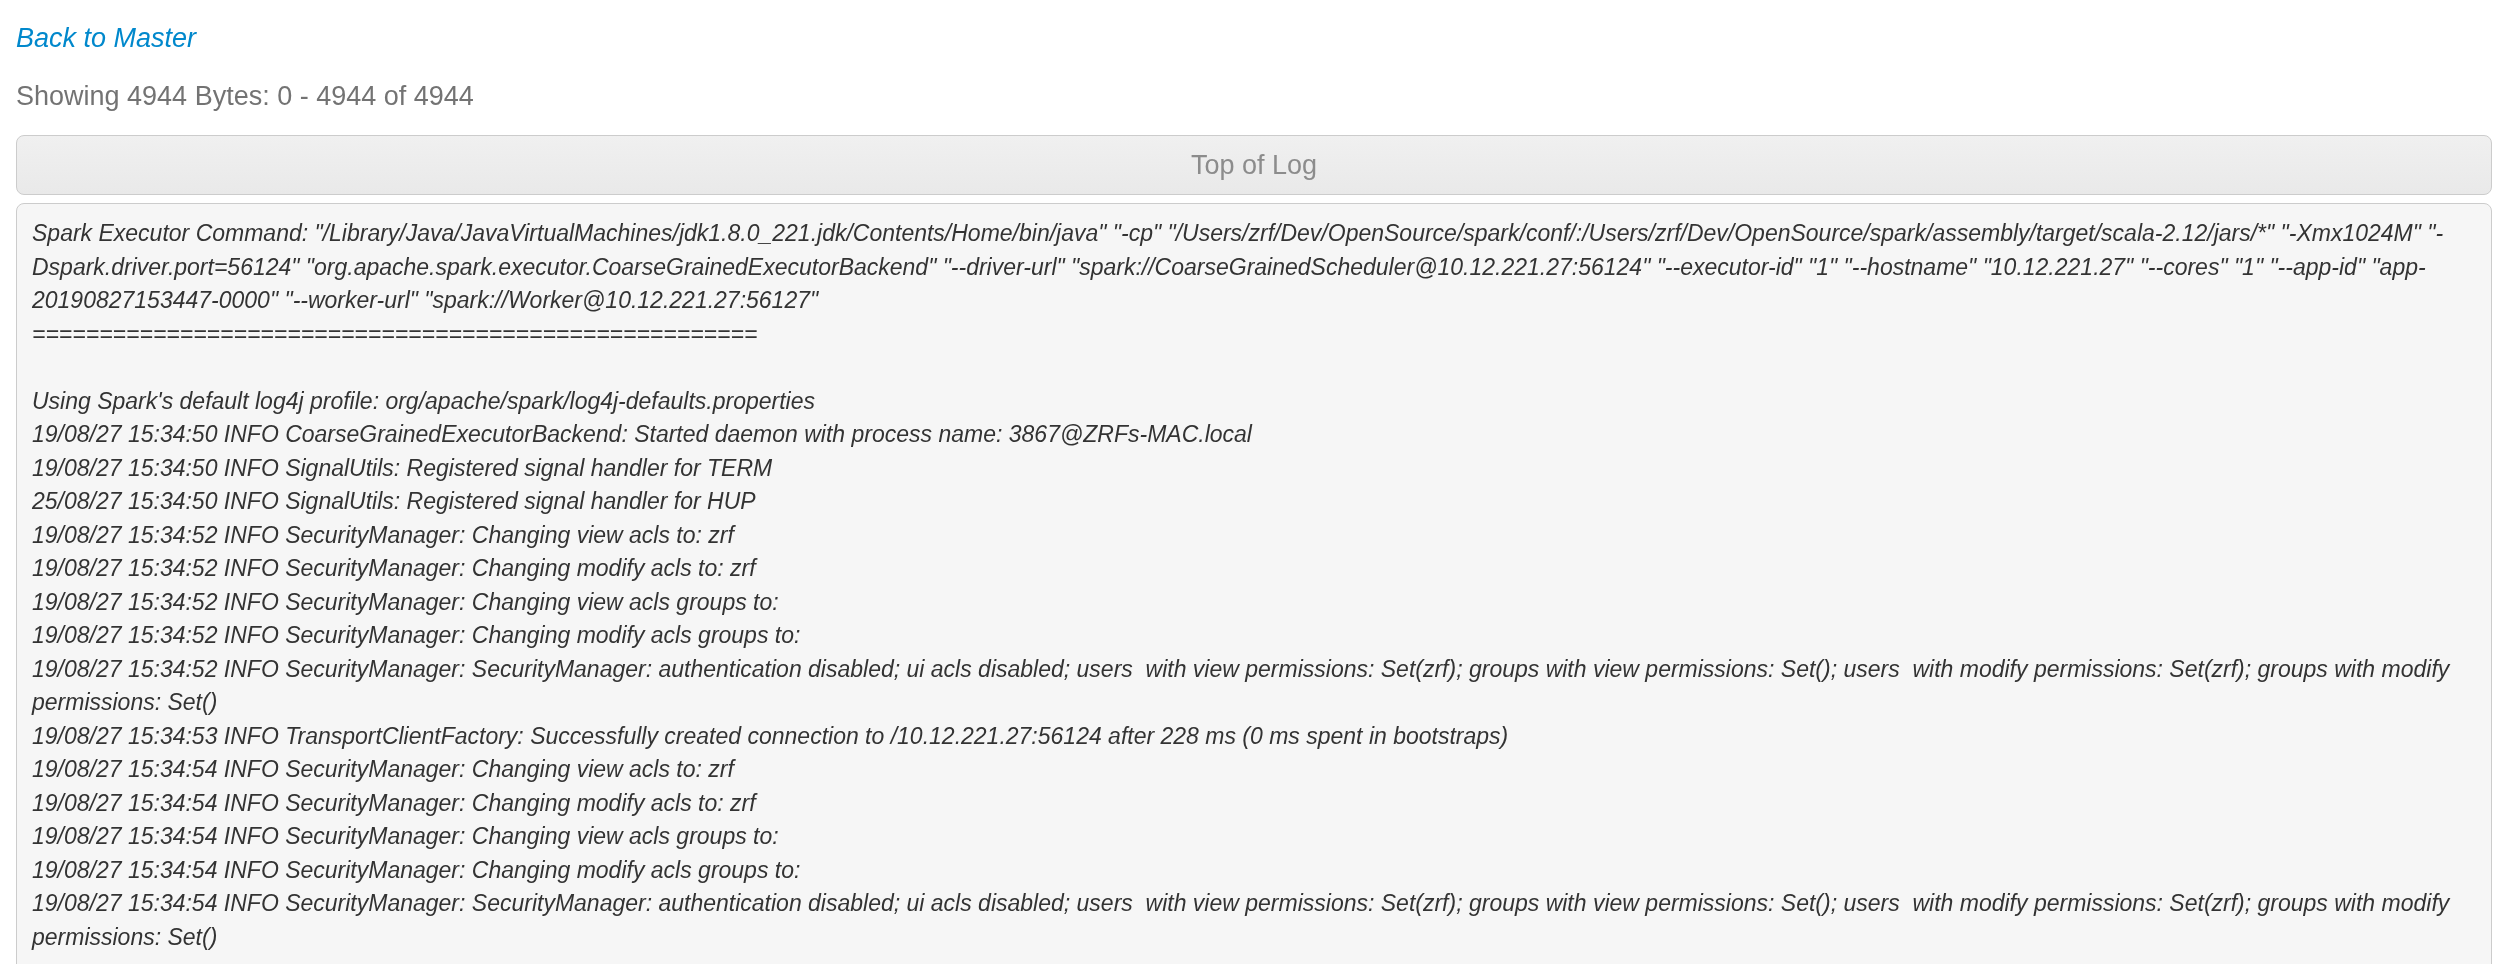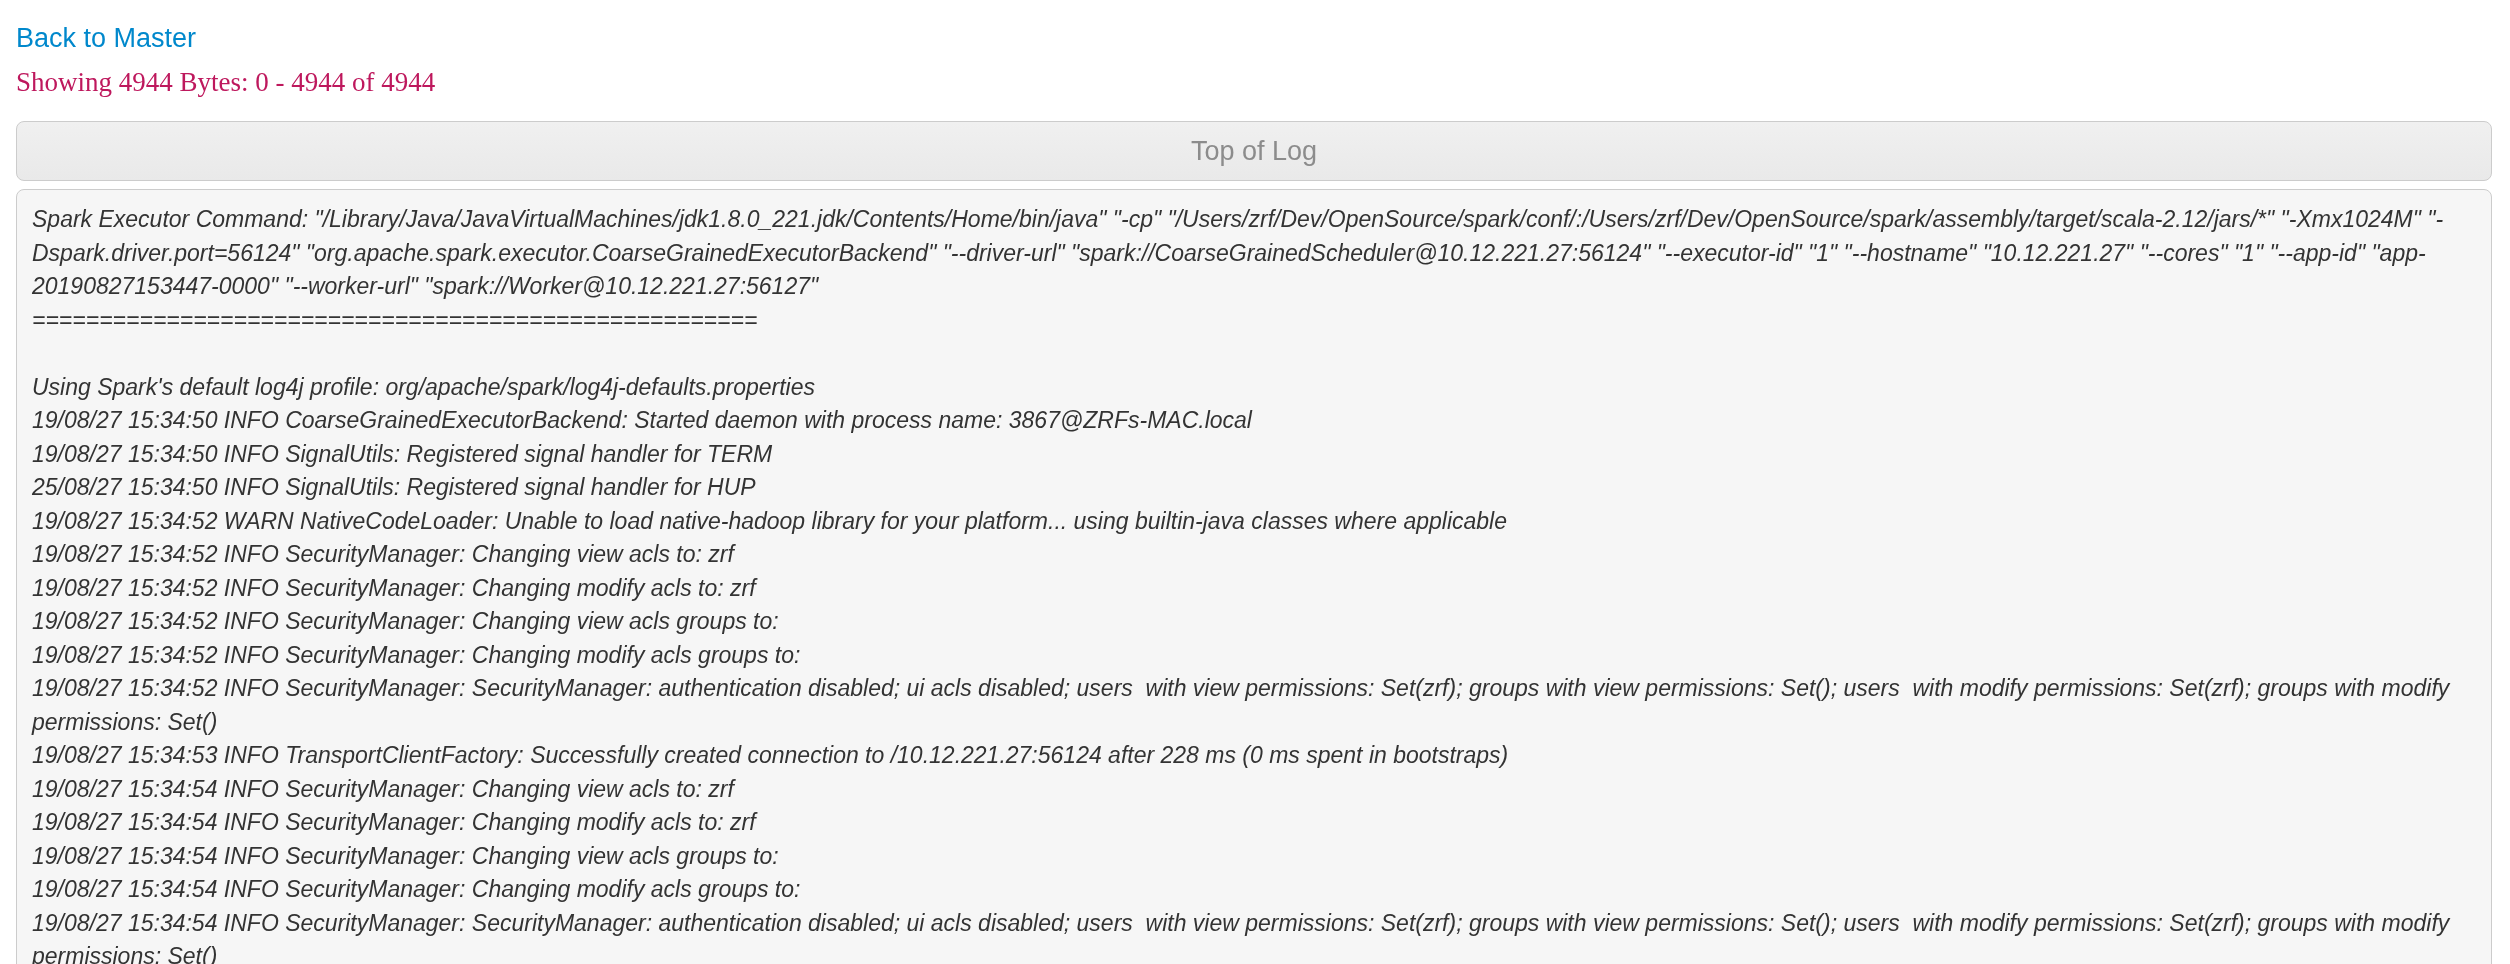--- a/index.html
+++ b/index.html
@@ -20,27 +20,27 @@
     width: 2510px;
   }
   .back-link {
     display: inline-block;
     color: #0088cc;
     font-size: 27px;
     line-height: 32px;
     text-decoration: none;
     margin-top: 8px;
     cursor: pointer;
+    font-style: italic;
   }
   .byte-range {
     font-size: 27px;
     line-height: 32px;
-    color: #be185d;
-    margin-top: 12px;
-    font-family: Liberation Serif, serif;
+    color: #737373;
+    margin-top: 26px;
   }
   .log-more-btn {
     display: block;
     box-sizing: border-box;
     width: 100%;
     height: 60px;
     margin-top: 23px;
     background: linear-gradient(#f0f0f0, #e9e9e9);
     border: 1px solid #cccccc;
     border-radius: 8px;
@@ -84,21 +84,20 @@
   <button class="log-more-btn" disabled="">Top of Log</button>
 
   <div class="log-content">
       <div class="log-line">Spark Executor Command: "/Library/Java/JavaVirtualMachines/jdk1.8.0_221.jdk/Contents/Home/bin/java" "-cp" "/Users/zrf/Dev/OpenSource/spark/conf/:/Users/zrf/Dev/OpenSource/spark/assembly/target/scala-2.12/jars/*" "-Xmx1024M" "-Dspark.driver.port=56124" "org.apache.spark.executor.CoarseGrainedExecutorBackend" "--driver-url" "spark://CoarseGrainedScheduler@10.12.221.27:56124" "--executor-id" "1" "--hostname" "10.12.221.27" "--cores" "1" "--app-id" "app-20190827153447-0000" "--worker-url" "spark://Worker@10.12.221.27:56127"</div>
       <div class="log-line">======================================================</div>
       <div class="log-line"></div>
       <div class="log-line">Using Spark's default log4j profile: org/apache/spark/log4j-defaults.properties</div>
       <div class="log-line">19/08/27 15:34:50 INFO CoarseGrainedExecutorBackend: Started daemon with process name: 3867@ZRFs-MAC.local</div>
       <div class="log-line">19/08/27 15:34:50 INFO SignalUtils: Registered signal handler for TERM</div>
       <div class="log-line">25/08/27 15:34:50 INFO SignalUtils: Registered signal handler for HUP</div>
-      <div class="log-line">19/08/27 15:34:52 WARN NativeCodeLoader: Unable to load native-hadoop library for your platform... using builtin-java classes where applicable</div>
       <div class="log-line">19/08/27 15:34:52 INFO SecurityManager: Changing view acls to: zrf</div>
       <div class="log-line">19/08/27 15:34:52 INFO SecurityManager: Changing modify acls to: zrf</div>
       <div class="log-line">19/08/27 15:34:52 INFO SecurityManager: Changing view acls groups to:</div>
       <div class="log-line">19/08/27 15:34:52 INFO SecurityManager: Changing modify acls groups to:</div>
       <div class="log-line">19/08/27 15:34:52 INFO SecurityManager: SecurityManager: authentication disabled; ui acls disabled; users  with view permissions: Set(zrf); groups with view permissions: Set(); users  with modify permissions: Set(zrf); groups with modify permissions: Set()</div>
       <div class="log-line">19/08/27 15:34:53 INFO TransportClientFactory: Successfully created connection to /10.12.221.27:56124 after 228 ms (0 ms spent in bootstraps)</div>
       <div class="log-line">19/08/27 15:34:54 INFO SecurityManager: Changing view acls to: zrf</div>
       <div class="log-line">19/08/27 15:34:54 INFO SecurityManager: Changing modify acls to: zrf</div>
       <div class="log-line">19/08/27 15:34:54 INFO SecurityManager: Changing view acls groups to:</div>
       <div class="log-line">19/08/27 15:34:54 INFO SecurityManager: Changing modify acls groups to:</div>

